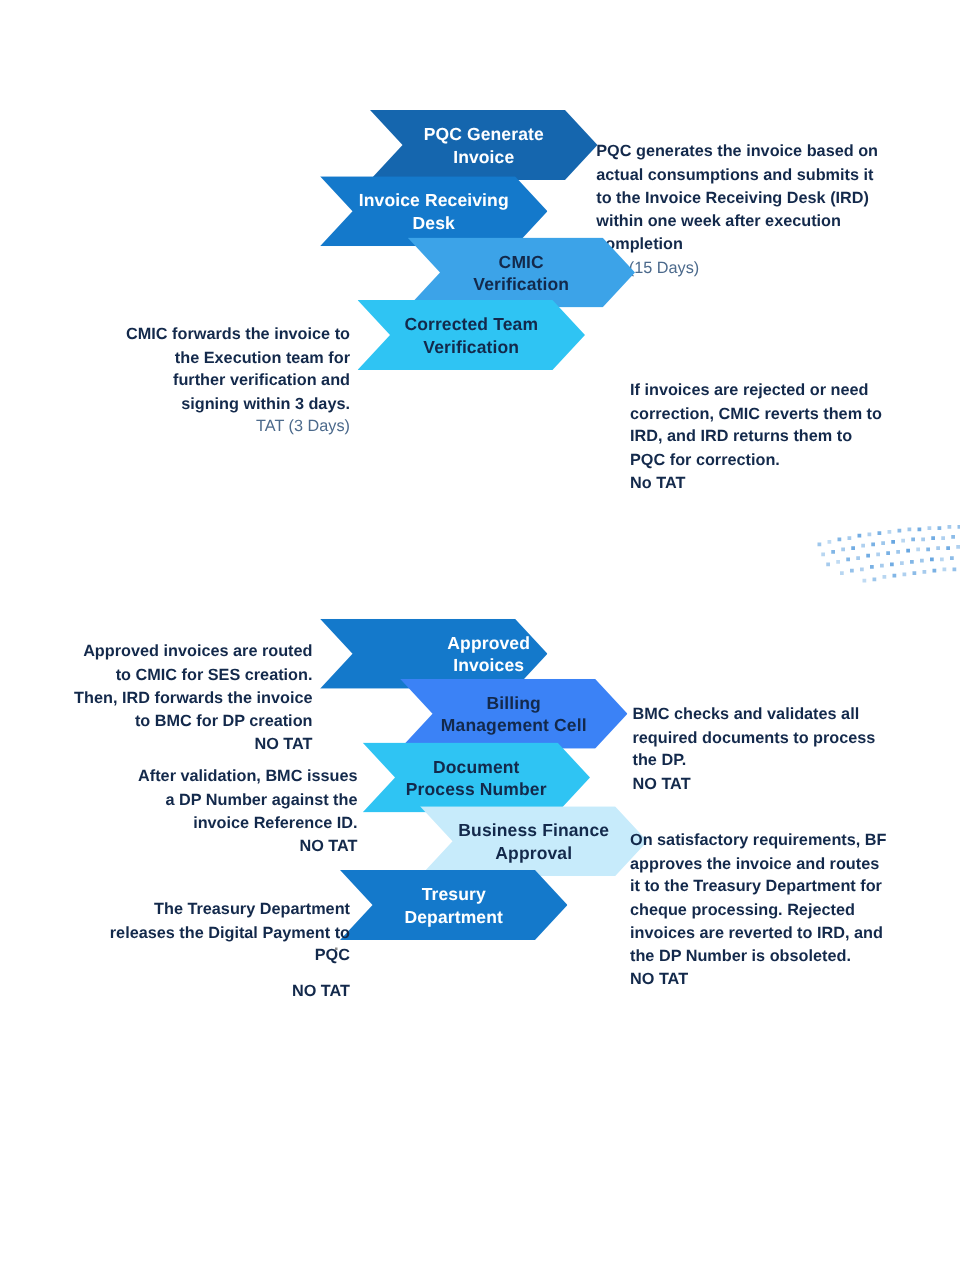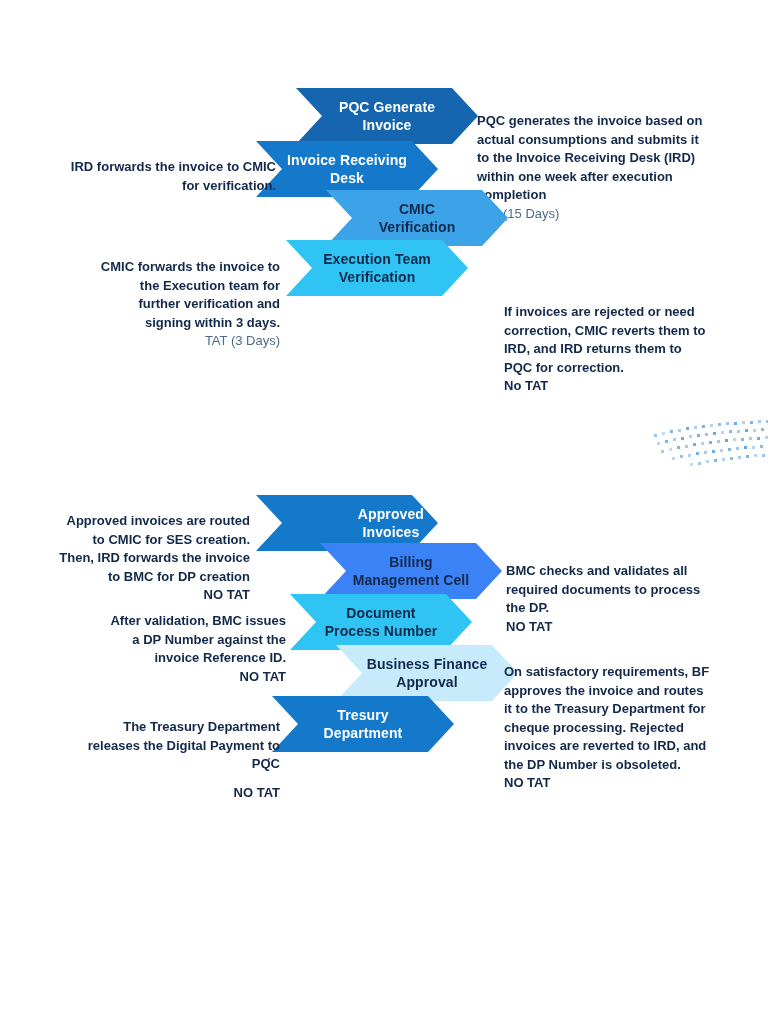--- a/index.html
+++ b/index.html
@@ -87,31 +87,28 @@
   </div>
   <div class="note right" style="left:477px; top:94px; width:226px;">
     <span>PQC generates the invoice based on actual consumptions and submits it to the Invoice Receiving Desk (IRD) within one week after execution completion</span>
     <span class="tat">TAT (15 Days)</span>
   </div>
 
   <div class="chev t-light" style="left:256px; top:141px; width:182px; height:56px; background:#1479CB;">
     <span class="label">Invoice Receiving
 Desk</span>
   </div>
-  <div class="note left" style="left:60px; top:140px; width:216px;">
-    <span>IRD forwards the invoice to CMIC for verification.</span>
-  </div>
 
   <div class="chev t-dark" style="left:326px; top:190px; width:182px; height:56px; background:#3CA3E8;">
     <span class="label">CMIC
 Verification</span>
   </div>
 
   <div class="chev t-dark" style="left:286px; top:240px; width:182px; height:56px; background:#2FC4F3;">
-    <span class="label">Execution Team
+    <span class="label">Corrected Team
 Verification</span>
   </div>
   <div class="note left" style="left:98px; top:240px; width:182px;">
     <span>CMIC forwards the invoice to the Execution team for further verification and signing within 3 days.</span>
     <span class="tat">TAT (3 Days)</span>
   </div>
 
   <div class="note right" style="left:504px; top:285px; width:206px;">
     <span>If invoices are rejected or need correction, CMIC reverts them to IRD, and IRD returns them to PQC for correction.</span>
     <span class="tat bold">No TAT</span>

